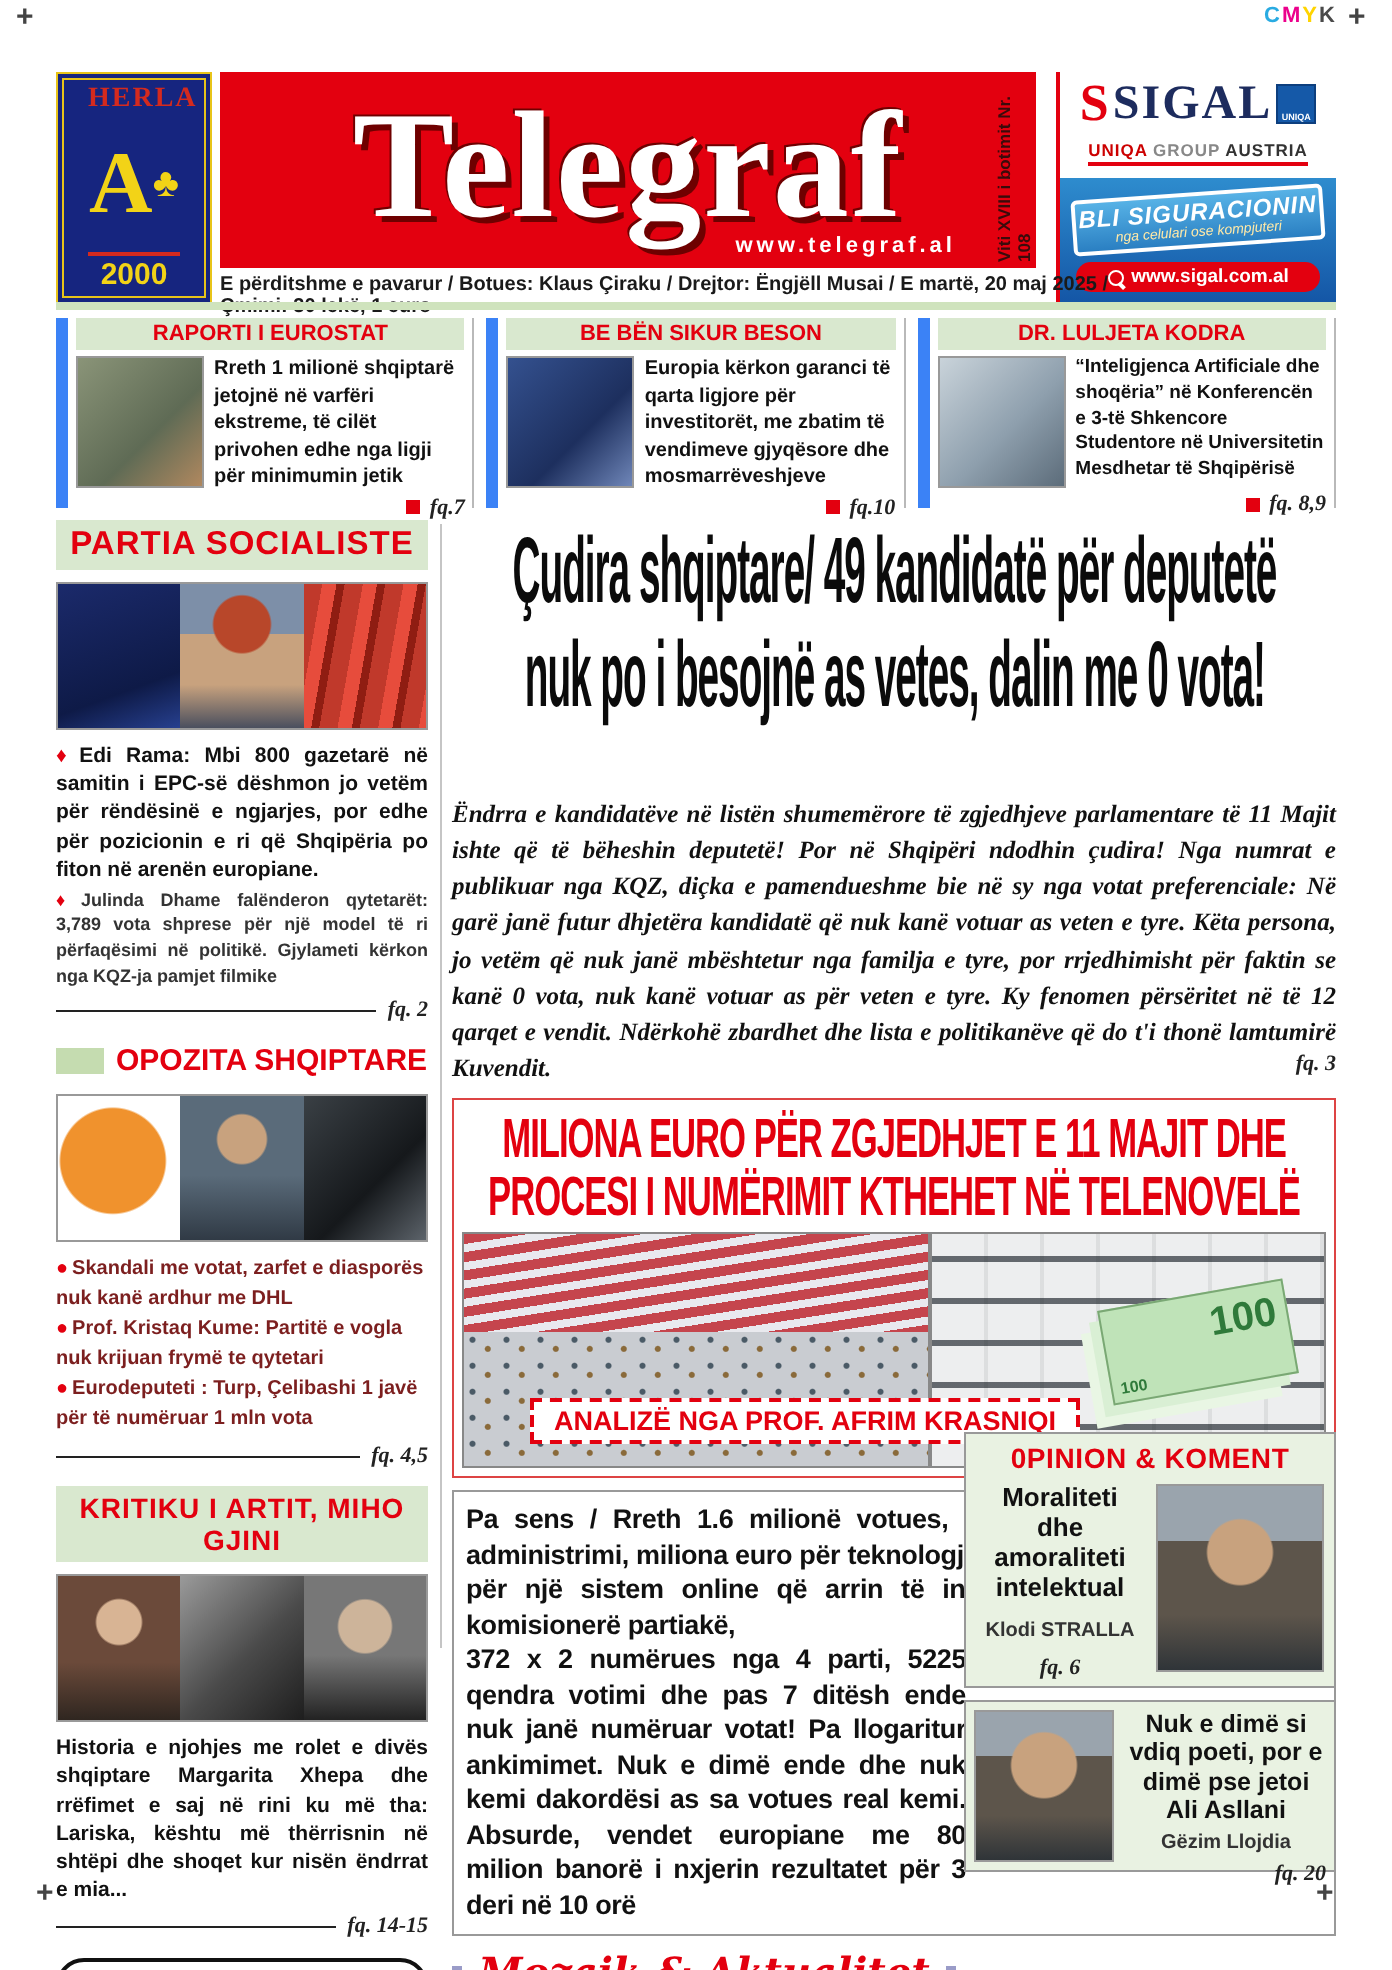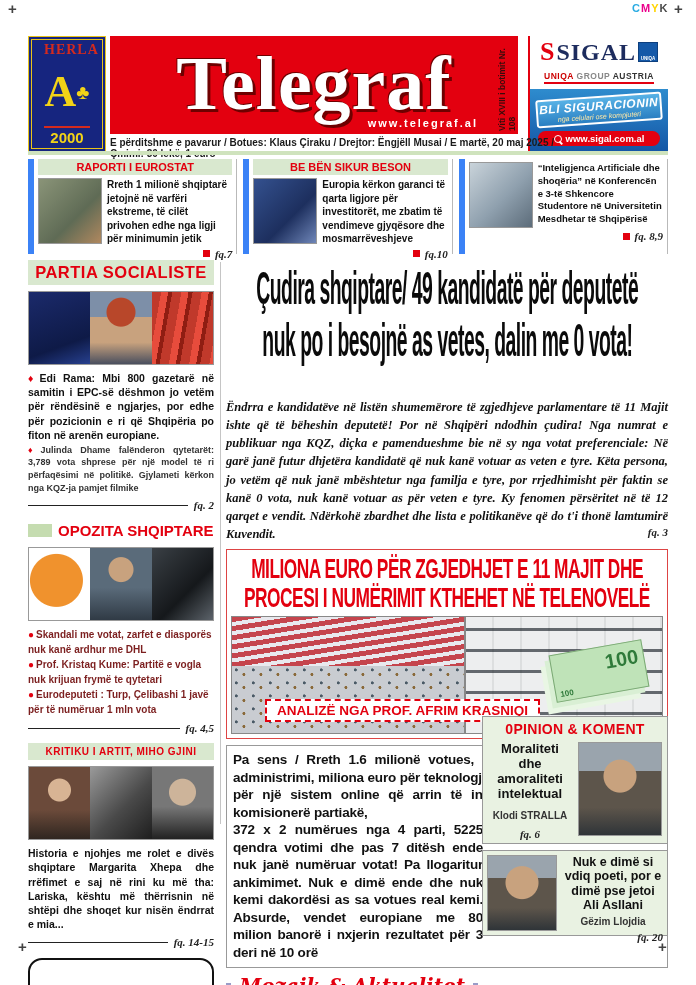--- a/index.html
+++ b/index.html
@@ -195,20 +195,21 @@
       <div class="tbody">
         <div class="ph" style="background:linear-gradient(135deg,#34518f,#1d2f5e 60%,#6f86b8);"></div>
         <div class="tx">Europia kërkon garanci të qarta ligjore për investitorët, me zbatim të vendimeve gjyqësore dhe mosmarrëveshjeve</div>
       </div>
       <div class="pgrow">
           <span class="sq"></span>
           <span class="fq">fq.10</span>
         </div>
     </div>
     <div class="teaser">
+      <div class="kick">DR. LULJETA KODRA</div>
       <div class="tbody">
         <div class="ph" style="background:linear-gradient(135deg,#c9d3da,#8fa0ae 55%,#5c6c7a);"></div>
         <div class="tx" style="font-size:9.5px;">“Inteligjenca Artificiale dhe shoqëria” në Konferencën e 3-të Shkencore Studentore në Universitetin Mesdhetar të Shqipërisë</div>
       </div>
       <div class="pgrow">
           <span class="sq"></span>
           <span class="fq">fq. 8,9</span>
         </div>
     </div>
   </div>
@@ -240,21 +241,21 @@
       <div style="background:linear-gradient(135deg,#3a4045,#15181b 60%,#5c636a);"></div>
     </div>
     <div class="lc-red"><span class="dia">●</span><span>Skandali me votat, zarfet e diasporës nuk kanë ardhur me DHL</span></div>
     <div class="lc-red"><span class="dia">●</span><span>Prof. Kristaq Kume: Partitë e vogla nuk krijuan frymë te qytetari</span></div>
     <div class="lc-red"><span class="dia">●</span><span>Eurodeputeti : Turp, Çelibashi 1 javë për të numëruar 1 mln  vota</span></div>
     <div class="pgline">
         <span class="ln"></span>
         <span class="fq">fq. 4,5</span>
       </div>
 
-    <div class="lc-bar" style="font-size:10px;">KRITIKU I ARTIT, MIHO GJINI</div>
+    <div class="lc-bar" style="font-size:14px;">KRITIKU I ARTIT, MIHO GJINI</div>
     <div class="collage">
       <div style="background:radial-gradient(circle at 50% 32%,#d8b494 11px,rgba(0,0,0,0) 12px),linear-gradient(180deg,#6b4a3a 0 60%,#2f2620);"></div>
       <div style="background:linear-gradient(135deg,#9a9a9a,#4a4a4a 55%,#1e1e1e);"></div>
       <div style="background:radial-gradient(circle at 50% 35%,#cdb49a 13px,rgba(0,0,0,0) 14px),linear-gradient(180deg,#777 0 55%,#222);"></div>
     </div>
     <div class="lc-b1">Historia e njohjes me rolet e divës shqiptare Margarita Xhepa dhe rrëfimet e saj  në rini ku më tha: Lariska, kështu më thërrisnin në shtëpi dhe shoqet kur nisën ëndrrat e mia...</div>
     <div class="pgline">
         <span class="ln"></span>
         <span class="fq">fq. 14-15</span>
       </div>

